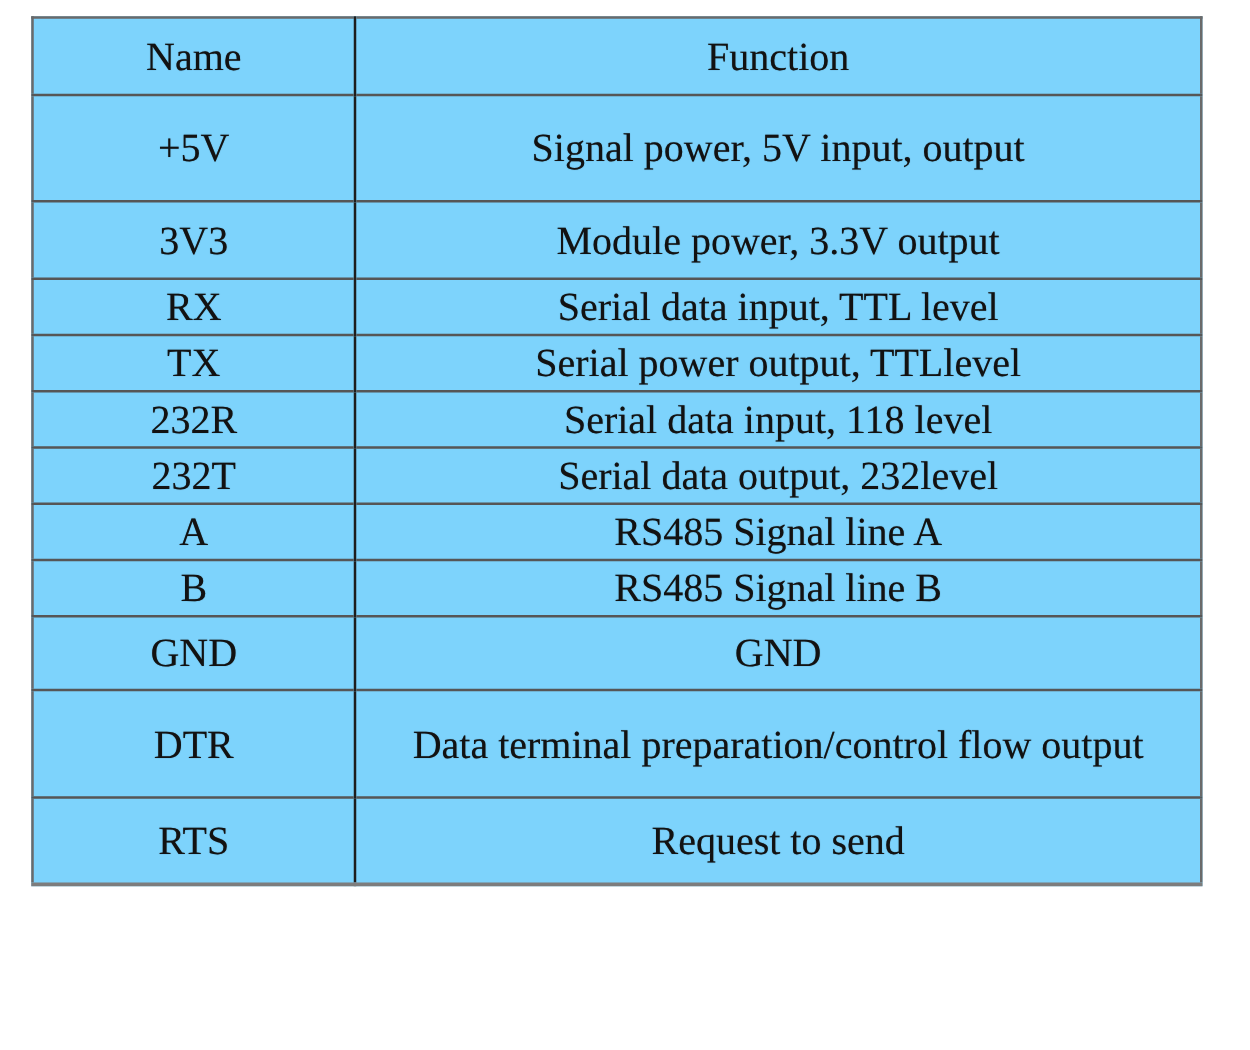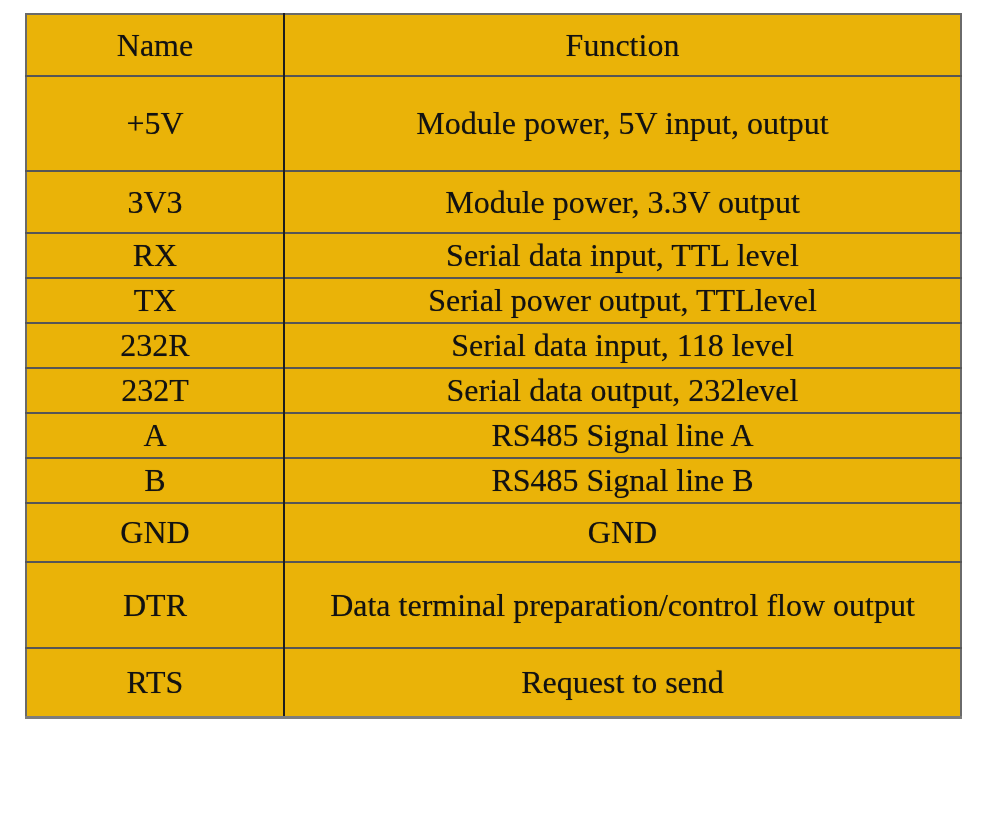--- a/index.html
+++ b/index.html
@@ -20,21 +20,21 @@
     color: #121212;
   }
 
   table.pin-table {
     position: absolute;
     left: 25px;
     top: 13px;
     width: 935px;
     border-collapse: collapse;
     table-layout: fixed;
-    background: #eab308;
+    background: #7dd3fc;
     border: 2px solid #6a6a6a;
     border-bottom-width: 3px;
     border-bottom-color: #7d7d7d;
   }
 
   col.c1 { width: 258px; }
   col.c2 { width: 677px; }
 
   th, td {
     font-size: 32px;
@@ -57,21 +57,21 @@
   tbody tr > td { border-top: 2px solid #565656; }
 
   
   th:first-child, td:first-child {
     border-right: 2px solid #1d1d1d;
   }
 
   
   thead tr { height: 62px; }
   tbody tr { height: 45px; }
-  tbody tr:nth-child(1)  { height: 95px; }  
+  tbody tr:nth-child(1)  { height: 85px; }  
   tbody tr:nth-child(2)  { height: 62px; padding-left: 20px; }  
   tbody tr:nth-child(9)  { height: 59px; }  
   tbody tr:nth-child(10) { height: 86px; }  
   tbody tr:nth-child(11) { height: 69px; padding-left: 20px; }  
 </style>
 </head>
 <body>
 
 <div class="page">
   <table class="pin-table">
@@ -81,21 +81,21 @@
     </colgroup>
     <thead>
       <tr>
         <th>Name</th>
         <th>Function</th>
       </tr>
     </thead>
     <tbody id="rows-body">
   <tr>
     <td>+5V</td>
-    <td>Module power, 5V input, output</td>
+    <td>Signal power, 5V input, output</td>
   </tr>
 
   <tr>
     <td>3V3</td>
     <td>Module power, 3.3V output</td>
   </tr>
 
   <tr>
     <td>RX</td>
     <td>Serial data input, TTL level</td>

